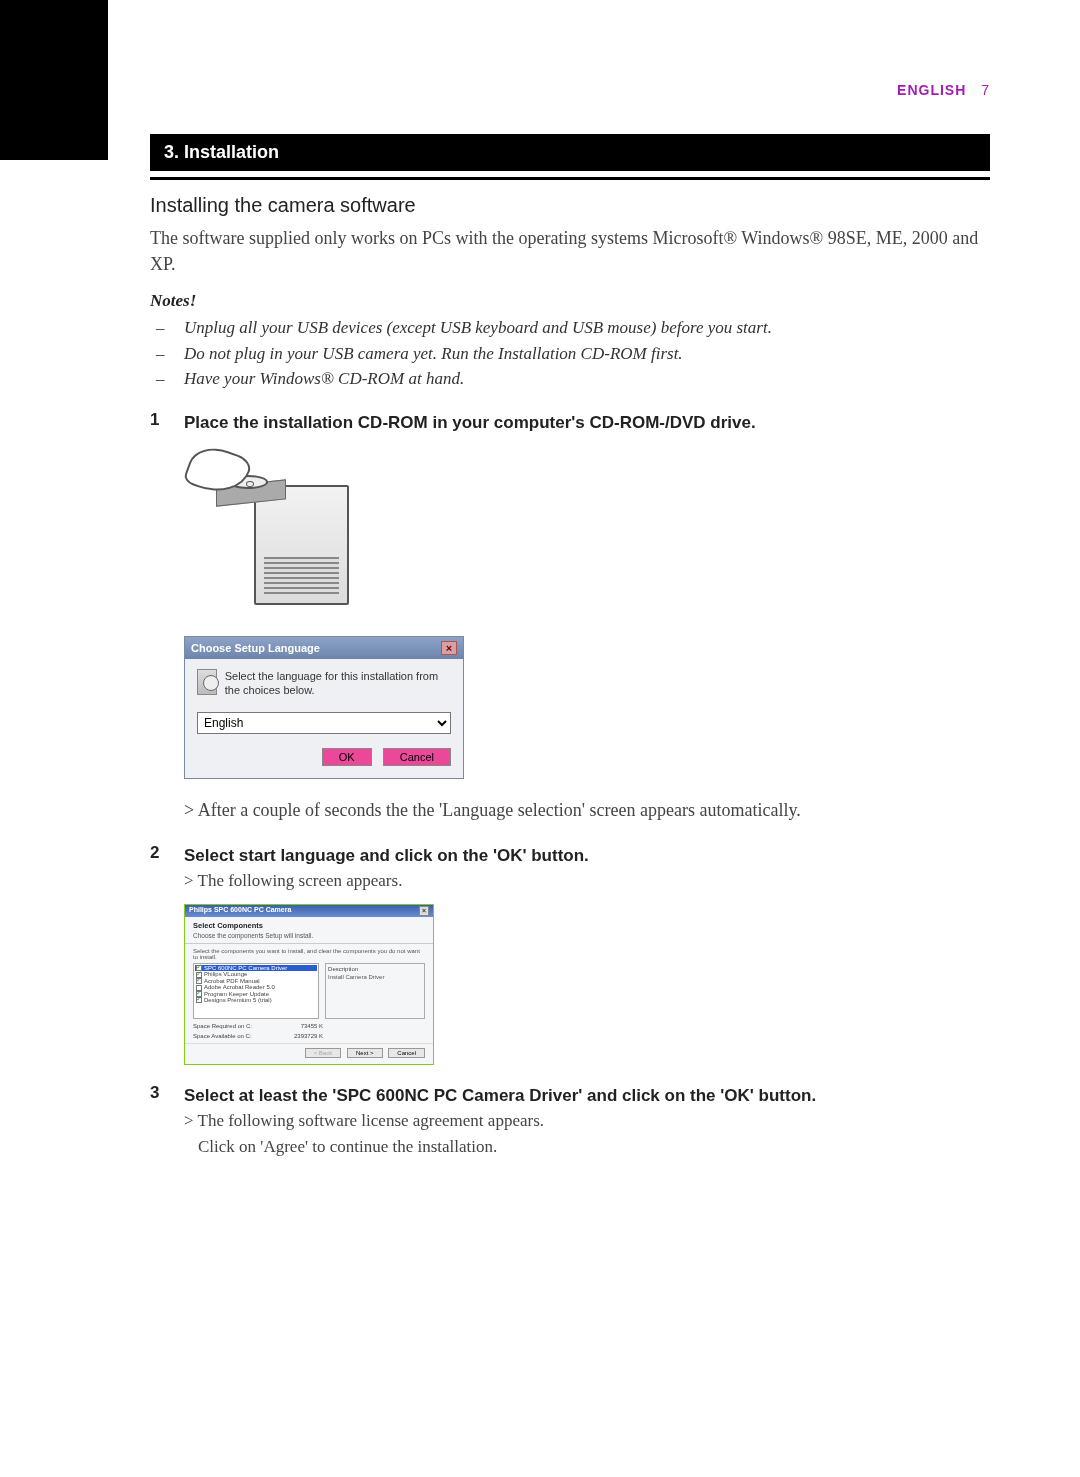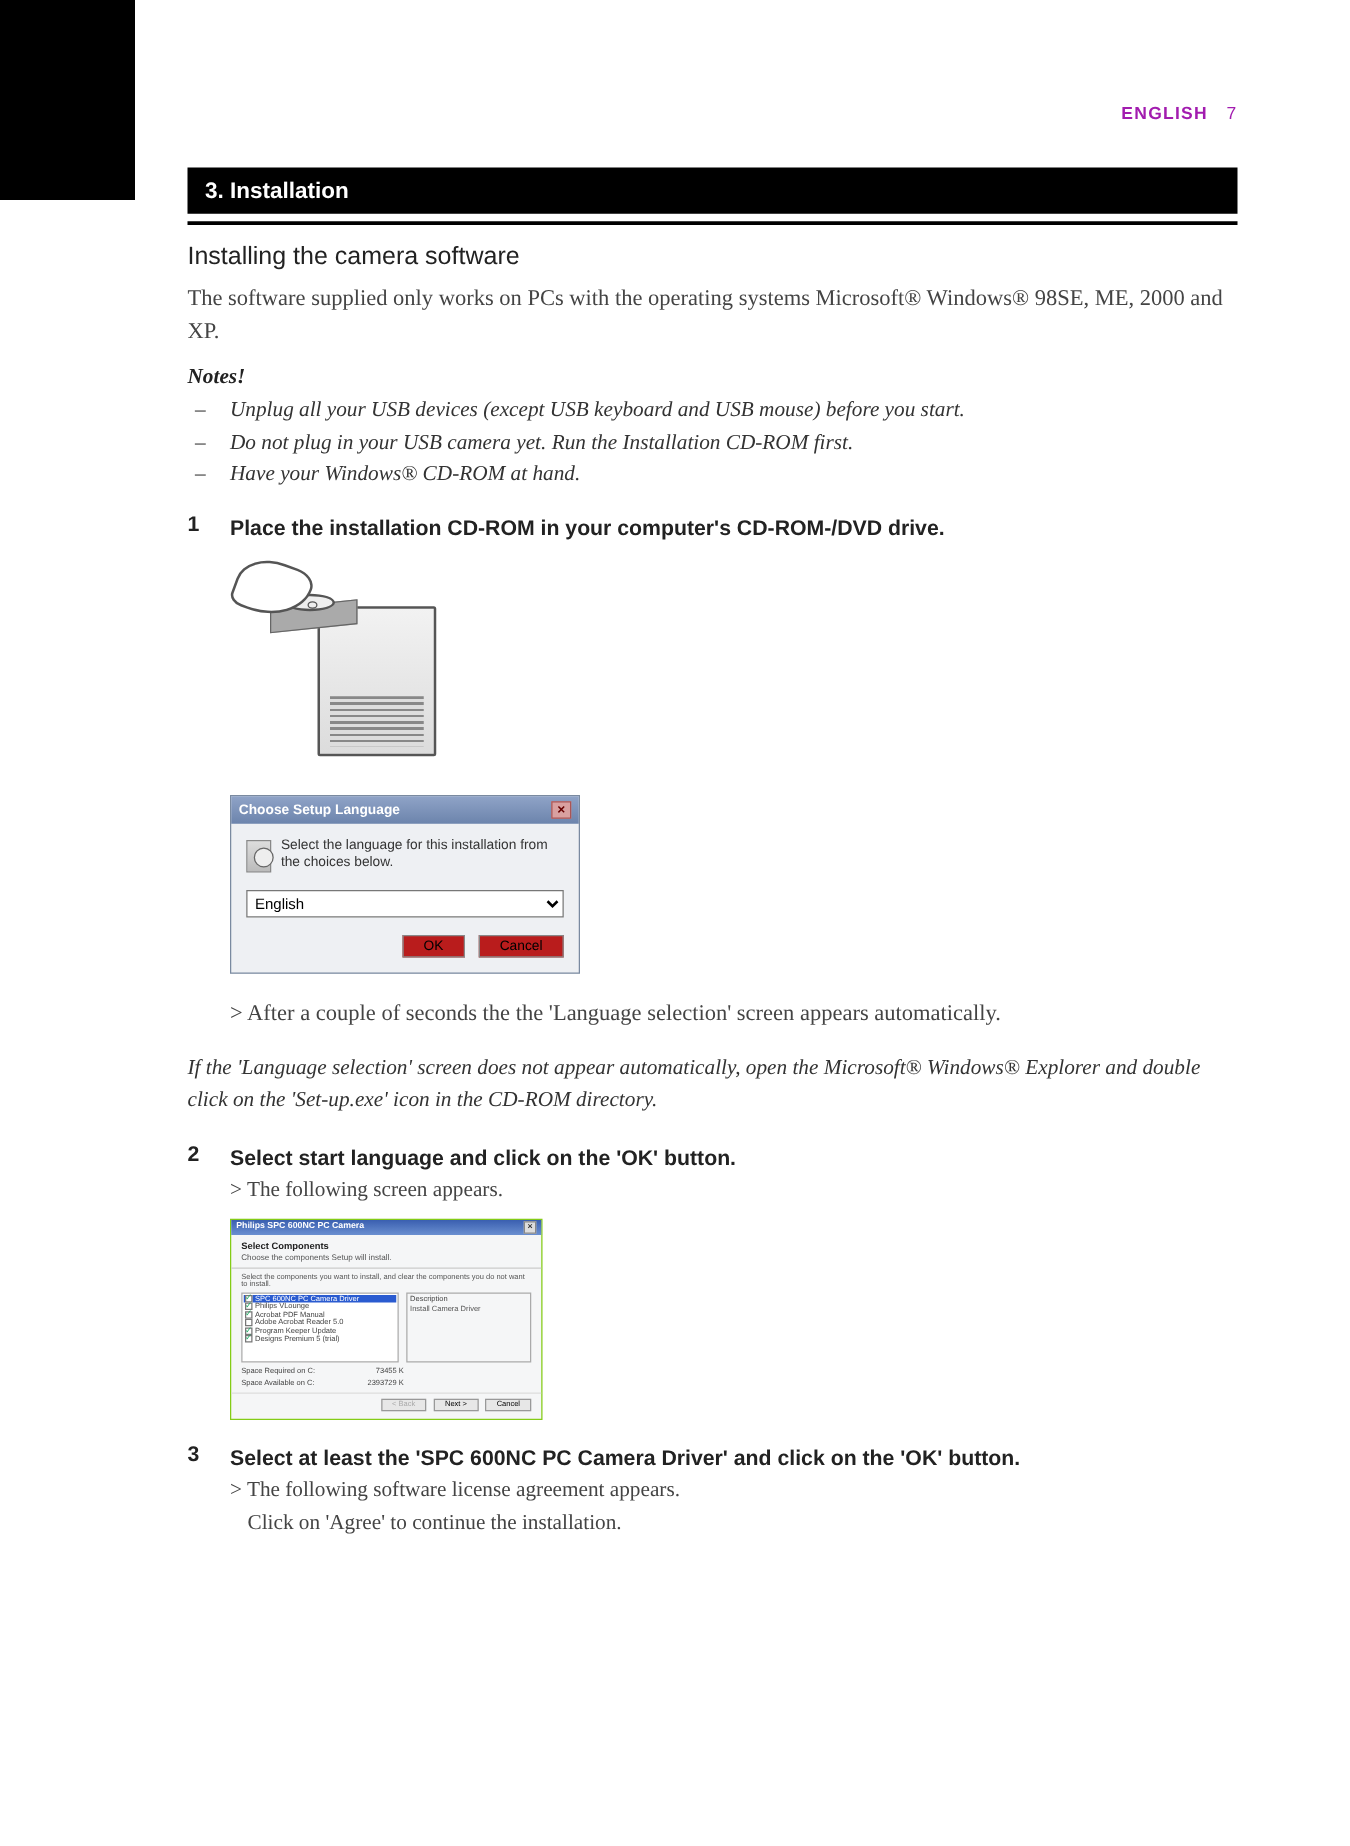--- a/index.html
+++ b/index.html
@@ -36,27 +36,27 @@
   .disc { position: absolute; left: 44px; top: 30px; width: 40px; height: 14px; border: 2px solid #555; border-radius: 50%; background: #eee; }
   .disc::after { content:""; position:absolute; left:16px; top:4px; width:6px; height:4px; border:1px solid #555; border-radius:50%; }
   .hand { position: absolute; left: 4px; top: 4px; width: 70px; height: 50px; }
   .hand-shape { width: 60px; height: 44px; border: 2px solid #555; border-radius: 60% 30% 80% 20%; background: #fff; transform: rotate(20deg); }
 
   
   .dialog1 { margin-left: 34px; width: 280px; border: 1px solid #7a8aa0; background: #eef0f3; font-family: Tahoma, Arial, sans-serif; font-size: 11px; color: #333; margin-bottom: 18px; }
   .dialog1 .titlebar { background: linear-gradient(#8fa3c7,#6c84ac); color: #fff; font-weight: bold; padding: 4px 6px; display: flex; justify-content: space-between; align-items: center; }
   .dialog1 .close { width: 16px; height: 14px; background: #d9a0a0; border: 1px solid #a55; color: #600; font-size: 11px; line-height: 12px; text-align: center; }
   .dialog1 .dbody { padding: 10px 12px 12px; }
-  .dialog1 .drow { display: flex; gap: 8px; margin-bottom: 14px; align-items: flex-end; }
+  .dialog1 .drow { display: flex; gap: 8px; margin-bottom: 14px; }
   .dialog1 .dicon { width: 26px; height: 26px; border: 1px solid #888; background: linear-gradient(#ddd,#bbb); position: relative; }
   .dialog1 .dicon::after{content:""; position:absolute; left:5px; top:5px; width:14px; height:14px; border:1px solid #666; border-radius:50%; background:#eee;}
   .dialog1 .dmsg { font-size: 11px; line-height: 1.3; color: #333; }
   .dialog1 select { width: 100%; font-size: 12px; padding: 2px; border: 1px solid #777; background: #fff; margin-bottom: 14px; }
   .dialog1 .btns { text-align: right; }
-  .dialog1 .btns button { font-size: 11px; padding: 2px 16px; margin-left: 8px; background: #b91c1c; border: 1px solid #888; }
+  .dialog1 .btns button { font-size: 11px; padding: 2px 16px; margin-left: 8px; background: #ec4899; border: 1px solid #888; }
 
   
   .dialog2 { margin-left: 34px; width: 250px; border: 1px solid #84cc16; background: #f5f6f7; font-family: Tahoma, Arial, sans-serif; font-size: 6.5px; color: #444; margin-top: 4px; margin-bottom: 18px; }
   .dialog2 .tb { background: linear-gradient(#3a5fb0,#6a8fd0); color: #fff; padding: 1px 4px; display:flex; justify-content:space-between; font-size:7px; font-weight:bold;}
   .dialog2 .x { background:#ddd; border:1px solid #888; color:#333; width:10px; text-align:center; line-height:8px;}
   .dialog2 .head2 { padding: 4px 8px 2px; font-weight:bold; font-size:7.5px; color:#222; }
   .dialog2 .sub2 { padding: 0 8px 4px; font-size:6.5px; color:#555; border-bottom:1px solid #ccc;}
   .dialog2 .mid { padding: 4px 8px; }
   .dialog2 .inst { font-size:6px; color:#555; margin-bottom:3px; }
   .dialog2 .cols { display:flex; gap:6px; }
@@ -132,21 +132,20 @@
         <div class="btns">
           <button>OK</button>
           <button>Cancel</button>
         </div>
       </div>
     </div>
 
     <p class="body-p indent">&gt; After a couple of seconds the the 'Language selection' screen appears automatically.</p>
 
     <div class="note2">
-      <div class="note2-body">If the 'Language selection' screen does not appear automatically, open the Microsoft® Windows® Explorer and double click on the 'Set-up.exe' icon in the CD-ROM directory.</div>
     </div>
 
     <div class="step-row" style="margin-top:20px;">
       <div class="step-num">2</div>
       <div class="step-text">
         <div class="step-bold">Select start language and click on the 'OK' button.</div>
         <div class="result-line">&gt; The following screen appears.</div>
       </div>
     </div>
 

